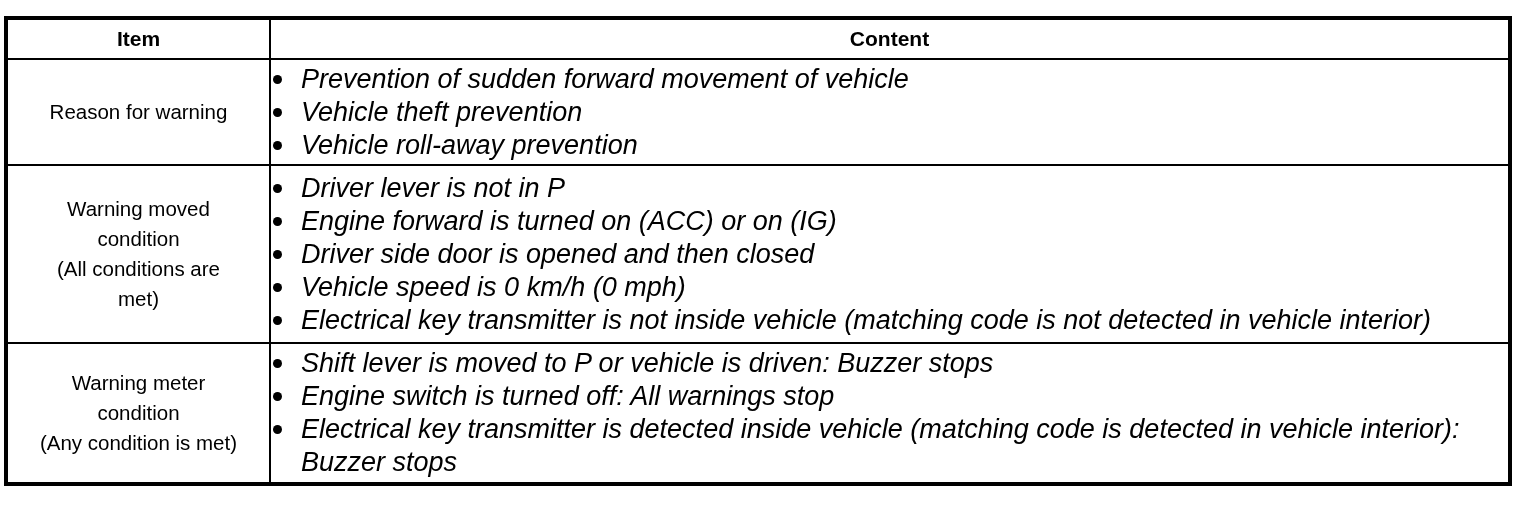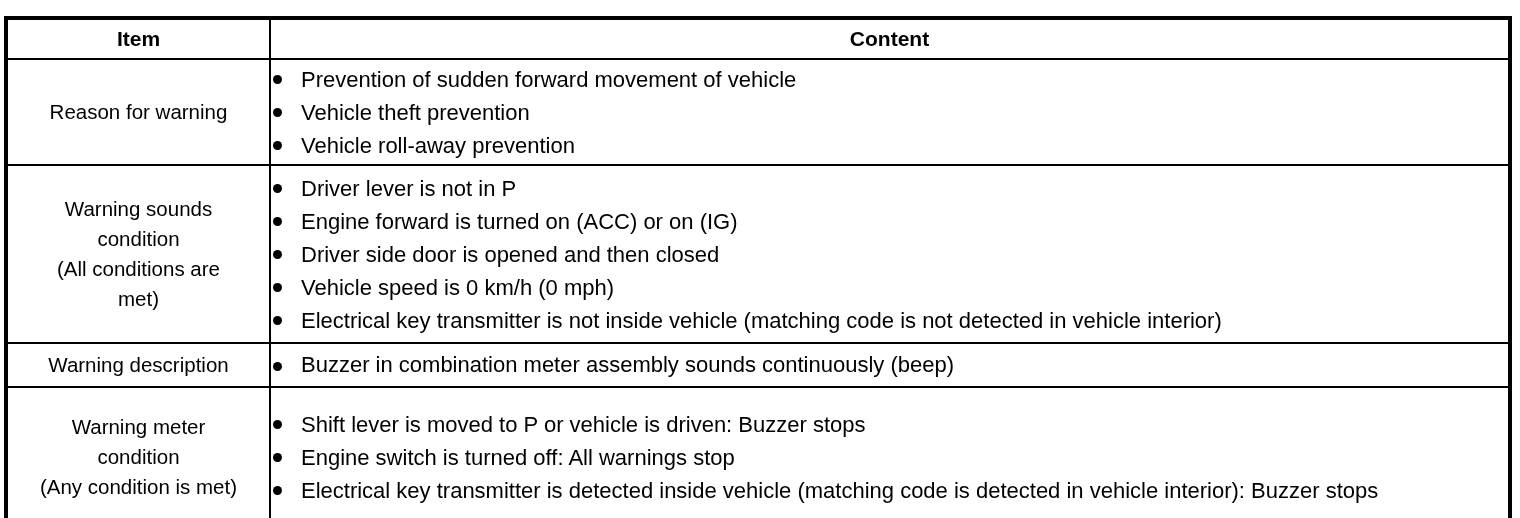--- a/index.html
+++ b/index.html
@@ -67,23 +67,24 @@
   }
 
   ul.bullets {
     list-style: none;
     margin: 0;
     padding: 0;
   }
   ul.bullets li {
     position: relative;
     padding-left: 30px;
-    font-size: 22px;
+    font-size: 27px;
     line-height: 33px;
     text-align: left;
+    font-style: italic;
   }
   ul.bullets li .dot {
     position: absolute;
     left: 2px;
     top: 12px;
     width: 9px;
     height: 9px;
     background: #000;
     border-radius: 50%;
   }
@@ -131,21 +132,21 @@
             <li>
               <span class="dot"></span>
               <span>Vehicle roll-away prevention</span>
             </li>
           </ul>
         </td>
       </tr>
 
       <tr class="row-start">
         <td class="item-cell">
-          <span class="item-line">Warning sounds</span>
+          <span class="item-line">Warning moved</span>
           <span class="item-line">condition</span>
           <span class="item-line">(All conditions are</span>
           <span class="item-line">met)</span>
         </td>
         <td class="content-cell">
           <ul class="bullets">
             <li>
               <span class="dot"></span>
               <span>Driver lever is not in P</span>
             </li>
@@ -162,33 +163,20 @@
               <span>Vehicle speed is 0 km/h (0 mph)</span>
             </li>
             <li>
               <span class="dot"></span>
               <span>Electrical key transmitter is not inside vehicle (matching code is not detected in vehicle interior)</span>
             </li>
           </ul>
         </td>
       </tr>
 
-      <tr class="row-desc">
-        <td class="item-cell">
-          <span class="item-line">Warning description</span>
-        </td>
-        <td class="content-cell">
-          <ul class="bullets">
-            <li>
-              <span class="dot"></span>
-              <span>Buzzer in combination meter assembly sounds continuously (beep)</span>
-            </li>
-          </ul>
-        </td>
-      </tr>
 
       <tr class="row-stop">
         <td class="item-cell">
           <span class="item-line">Warning meter</span>
           <span class="item-line">condition</span>
           <span class="item-line">(Any condition is met)</span>
         </td>
         <td class="content-cell">
           <ul class="bullets">
             <li>

